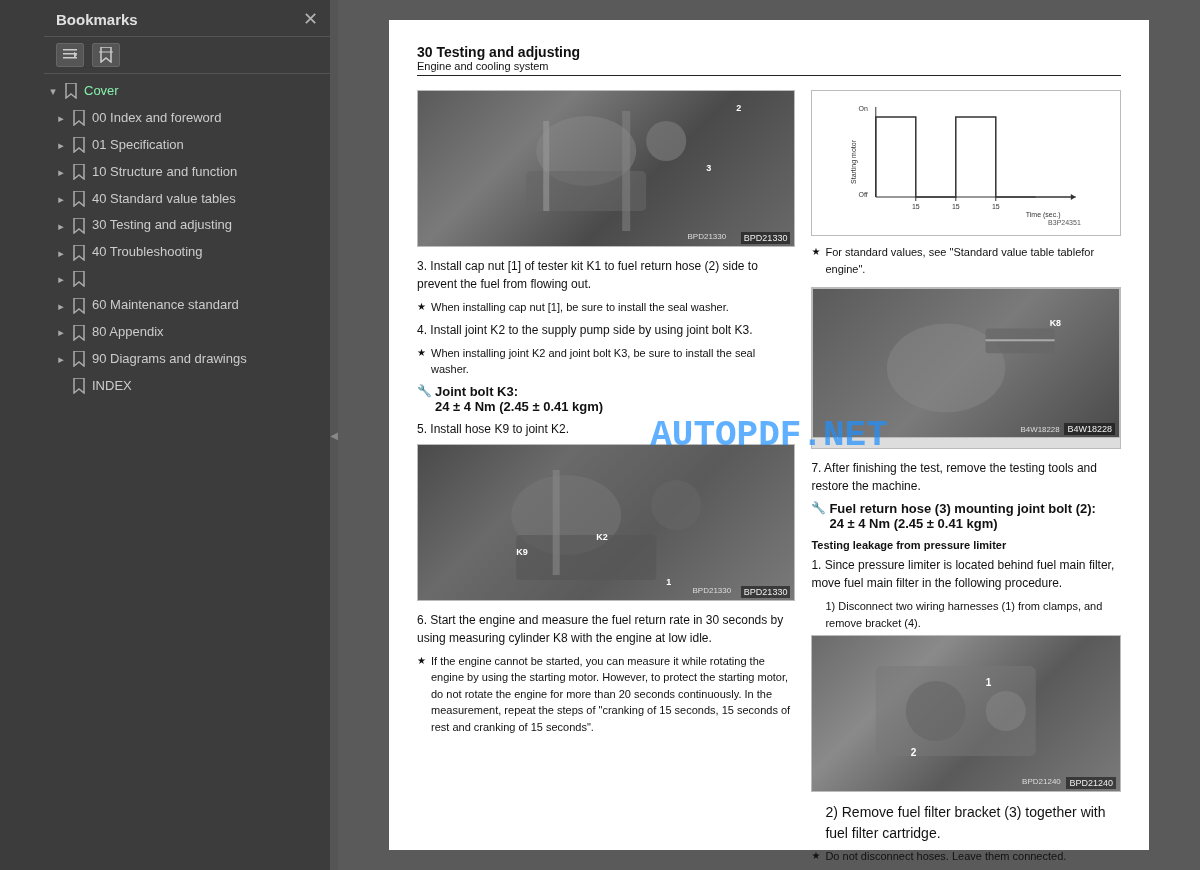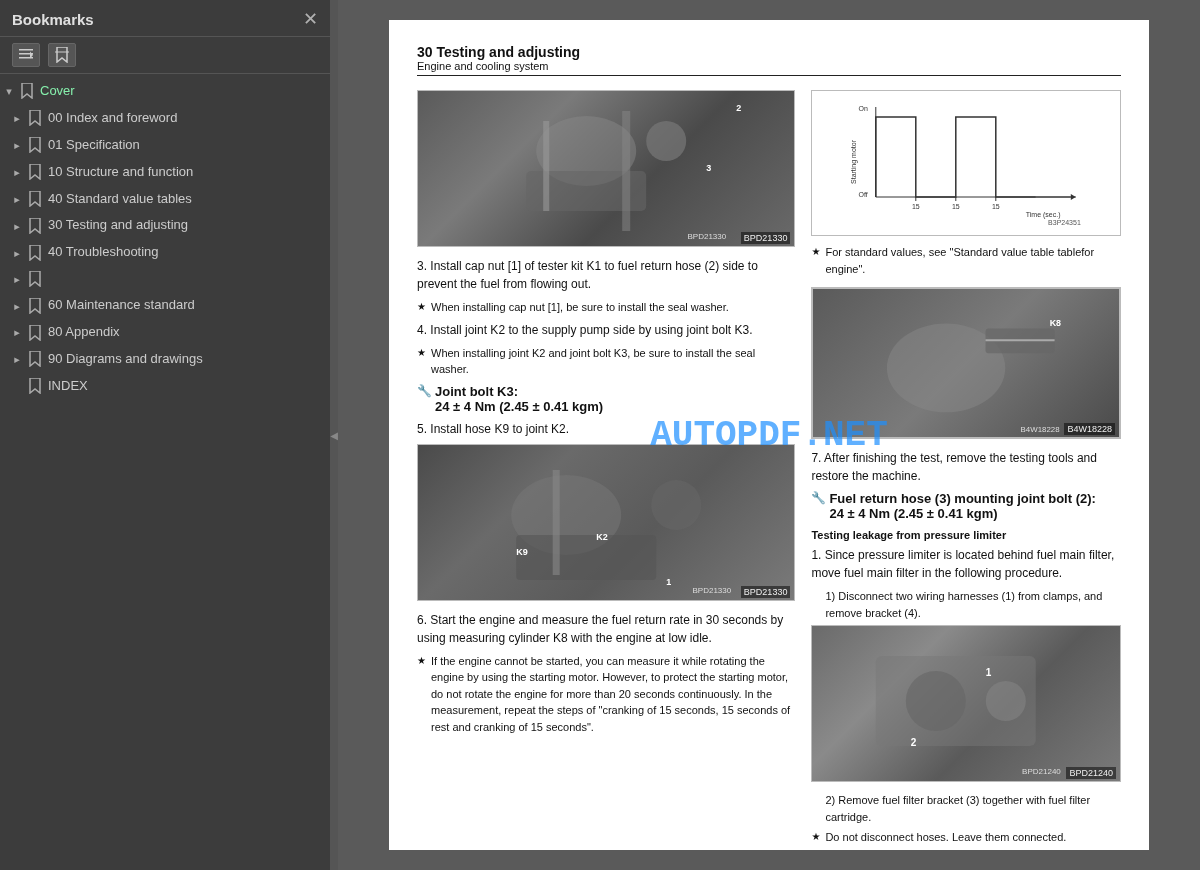--- a/index.html
+++ b/index.html
@@ -15,20 +15,21 @@
     
     #sidebar {
       width: 330px;
       min-width: 330px;
       background: #3c3c3c;
       color: #d0d0d0;
       display: flex;
       flex-direction: column;
       height: 766px;
       overflow: hidden;
+      padding-left: 44px;
     }
 
     #sidebar-header {
       display: flex;
       align-items: center;
       justify-content: space-between;
       padding: 10px 12px 8px 12px;
       border-bottom: 1px solid #555;
     }
 
@@ -246,20 +247,21 @@
       color: #eee;
       background: rgba(0,0,0,0.5);
       padding: 1px 3px;
     }
 
     .hand-img {
       width: 100%;
       height: 150px;
       background: linear-gradient(135deg, #5a5a5a 0%, #7a7a7a 50%, #4a4a4a 100%);
       border: 1px solid #bbb;
+      margin-bottom: 10px;
       position: relative;
     }
 
     .hand-img::after {
       content: 'B4W18228';
       position: absolute;
       bottom: 2px;
       right: 4px;
       font-size: 9px;
       color: #eee;
@@ -646,21 +648,21 @@
               <rect x="20" y="30" width="160" height="90" rx="6" fill="#777" opacity="0.5"></rect>
               <circle cx="80" cy="75" r="30" fill="#666" opacity="0.6"></circle>
               <circle cx="150" cy="75" r="20" fill="#888" opacity="0.5"></circle>
               <text x="55" y="120" font-size="10" fill="white" font-weight="bold">2</text>
               <text x="130" y="50" font-size="10" fill="white" font-weight="bold">1</text>
               <text x="205" y="148" font-size="8" fill="#ddd" text-anchor="end">BPD21240</text>
             </svg>
           </div>
         </div>
 
-        <div style="padding-left:14px; margin-bottom:4px; font-size:11px; line-height:1.5;">
+        <div style="padding-left:14px; margin-bottom:4px; font-size:14px; line-height:1.5;">
           <span>2) </span><span>Remove fuel filter bracket (3) together with fuel filter cartridge.</span>
         </div>
 
         <div class="star-note">Do not disconnect hoses. Leave them connected.</div>
 
       </div>
 
     </div>
 
     <div class="page-footer">

